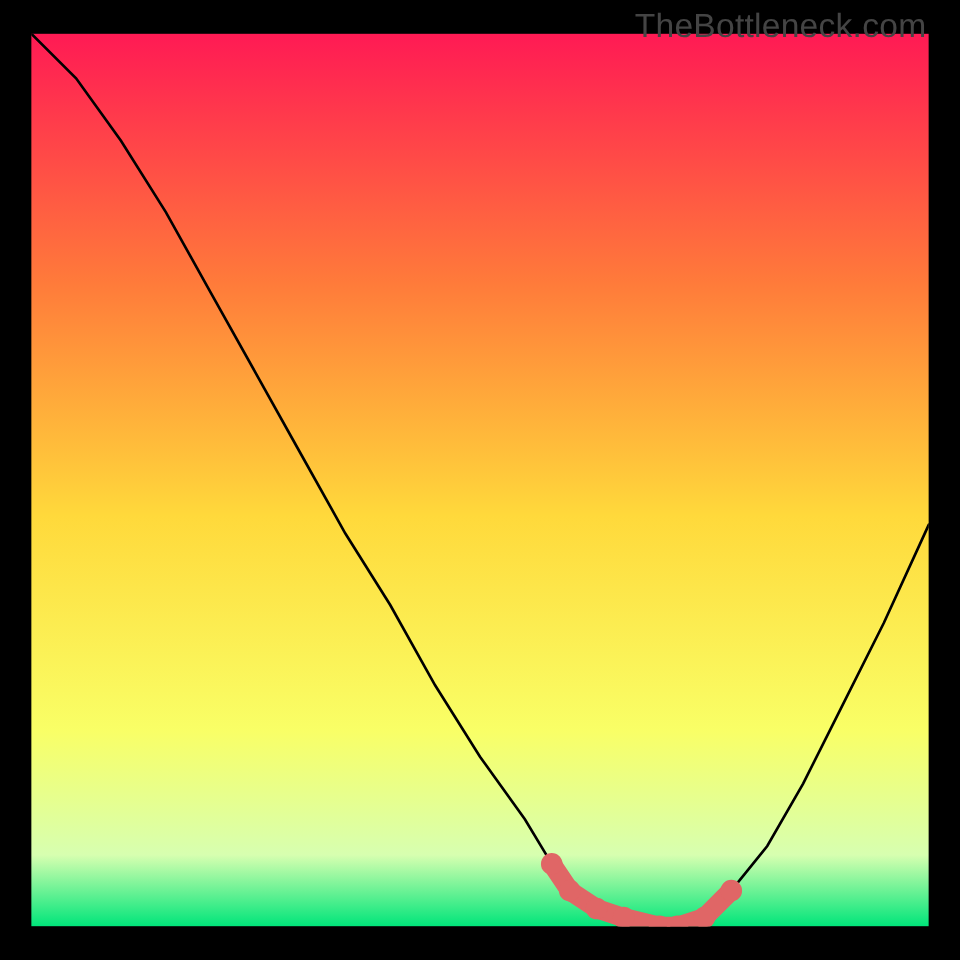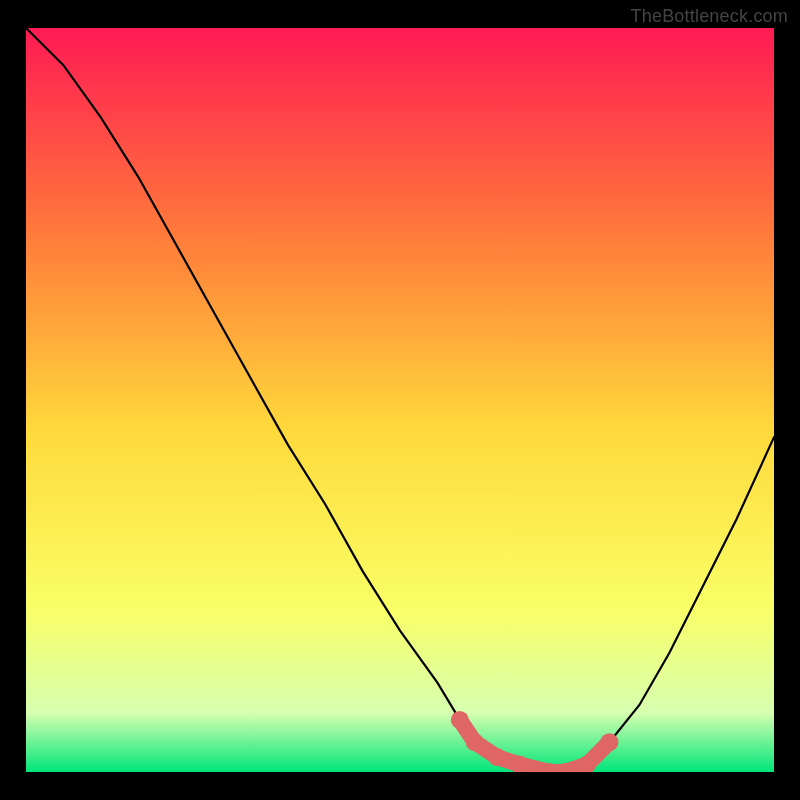--- a/index.html
+++ b/index.html
@@ -14,23 +14,23 @@
   }
   .outer {
     width: 800px;
     height: 800px;
     background: #000;
     position: relative;
   }
   .watermark {
     position: absolute;
     top: 6px;
-    right: 12px;
+    right: 28px;
     color: #444;
-    font-size: 18px;
+    font-size: 28px;
     font-weight: 400;
     letter-spacing: 0.2px;
     z-index: 50;
   }
   .plot {
     position: absolute;
     left: 26px;
     top: 28px;
     width: 748px;
     height: 744px;

